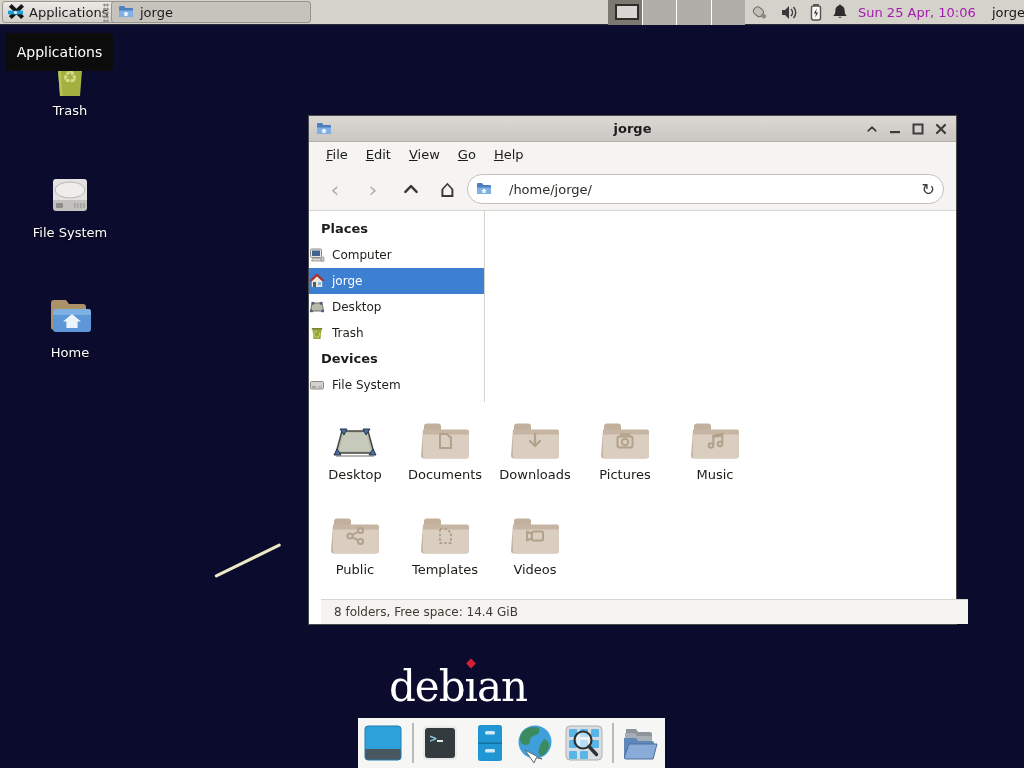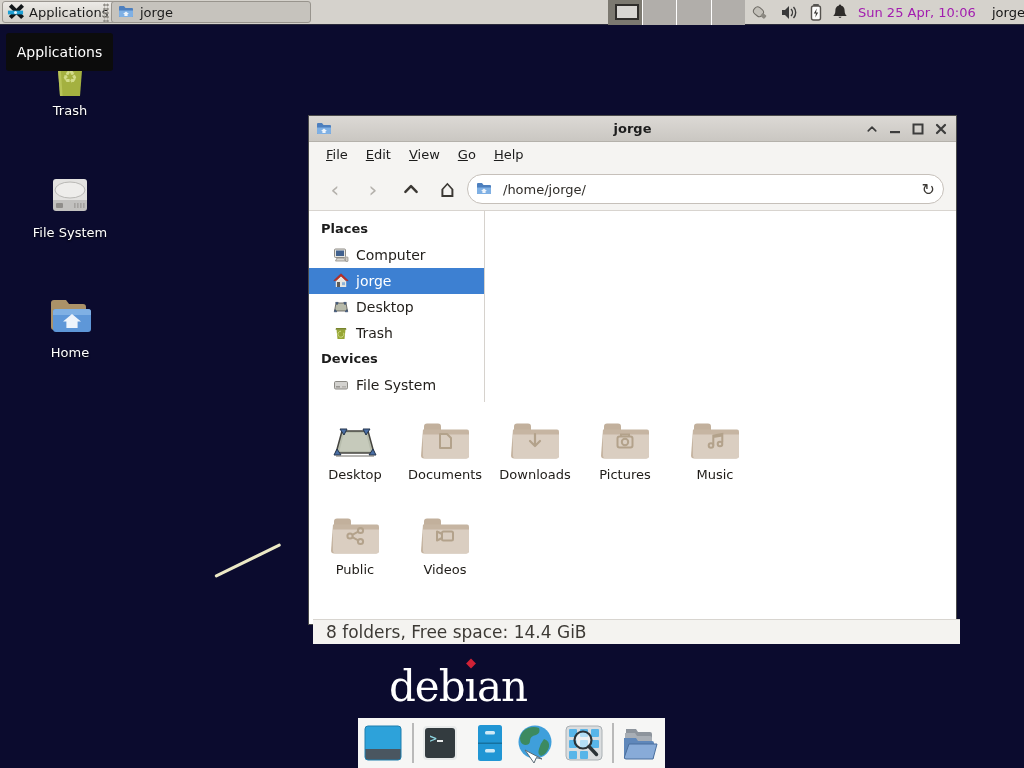--- a/index.html
+++ b/index.html
@@ -55,36 +55,36 @@
   .win-btns { position:absolute; right:4px; top:0; height:26px; display:flex; }
   .win-btn { width:23px; height:26px; display:flex; align-items:center; justify-content:center; }
   .menubar { left:0; top:26px; width:100%; height:26px; background:#f5f4f2; display:flex; align-items:center; padding-left:8px; }
   .menu-item { padding:0 9px; font-size:13px; color:#1c1c1c; line-height:26px; }
   .toolbar { left:0; top:52px; width:100%; height:43px; background:#f5f4f2; border-bottom:1px solid #d8d4cf; }
   .nav-btn { position:absolute; top:6px; width:32px; height:30px; display:flex; align-items:center; justify-content:center;
              font-size:22px; border-radius:3px; }
   .nav-dis { color:#b4b1ac; }
   .nav-en  { color:#3b3834; }
   .pathbar { position:absolute; left:158px; top:6px; width:477px; height:30px; background:#ffffff;
-             border:1px solid #c6c0ba; border-radius:15px; display:flex; align-items:center; padding:0 8px; gap:11px; }
+             border:1px solid #c6c0ba; border-radius:15px; display:flex; align-items:center; padding:0 8px; gap:17px; }
   .pathbar .path-text { font-size:13px; color:#2f2c28; flex:1; }
   .reload { font-size:16px; color:#3b3834; }
 
   .content { left:0; top:95px; width:647px; height:388px; display:flex;flex-direction:column; }
   .sidebar { width:176px; height:100%; background:#ffffff; border-right:1px solid #d6d2cd; padding-top:5px; }
   .side-header { padding:5px 12px 6px 12px; font-size:13px; font-weight:bold; color:#1c1c1c; }
-  .side-row { height:26px; display:flex; align-items:center; padding-left:24px; gap:7px; font-size:14px; color:#211e1a; }
+  .side-row { height:26px; display:flex; align-items:center; gap:7px; font-size:12px; color:#211e1a; }
   .side-row.selected { background:#3d80d2; color:#ffffff; }
   .files { flex:1; height:100%; position:relative; background:#ffffff; padding:7px 0 0 1px; }
   .fgrid { display:grid; grid-template-columns:repeat(5,90px); grid-auto-rows:95px; }
   .fcell { display:flex; flex-direction:column; align-items:center; padding-top:8px; }
   .fcell .flbl { margin-top:5px; font-size:13px; color:#1f1c18; }
 
-  .statusbar { left:4px; top:483px; width:647px; height:25px; background:#f4f3f0; border-top:1px solid #d8d5d0;
-               line-height:24px; padding-left:13px; font-size:17px; color:#3d3a35;margin-top:20px; }
+  .statusbar { left:12px; top:483px; width:647px; height:25px; background:#f4f3f0; border-top:1px solid #d8d5d0;
+               line-height:24px; padding-left:13px; font-size:12px; color:#3d3a35; }
   svg { display:block; }
 </style>
 </head>
 <body>
 
 <svg width="0" height="0" style="position:absolute">
   <defs>
     <symbol id="sym-folder" viewBox="0 0 48 40">
       <path d="M3,12 v-5 q0-3 3-3 h11 q3,0 3,3 v5 z" fill="#c2b09c"></path>
       <path d="M2,10 h44 q2,0 2,2 v24 q0,3 -3,3 h-42 q-3,0 -3,-3 z" fill="#c6b5a2"></path>
@@ -451,20 +451,29 @@
                 <circle cx="29.5" cy="18.5" r="2.6"></circle>
                 <circle cx="29.5" cy="29.5" r="2.6"></circle>
                 <path d="M21.3,22.8 l5.9,-3.1 M21.3,25.2 l5.9,3.1"></path>
               </g>
             </svg>
           <div class="flbl">Public</div>
         </div>
         <div class="fcell">
           <svg width="48" height="45">
               <use href="#sym-folder"></use>
+            <g fill="none" stroke="#b3a28b" stroke-width="2" stroke-dasharray="2.5,2" stroke-linejoin="round">
+                <path d="M19,17 h7 l4,4 v10 h-11 z"></path>
+              </g>
+            </svg>
+          <div class="flbl">Templates</div>
+        </div>
+        <div class="fcell">
+          <svg width="48" height="45">
+              <use href="#sym-folder"></use>
             <g fill="none" stroke="#b3a28b" stroke-width="2" stroke-linejoin="round">
                 <rect x="21" y="19.5" width="11" height="9" rx="1.5"></rect>
                 <path d="M21,22 l-5,-2.5 v9 l5,-2.5"></path>
               </g>
             </svg>
           <div class="flbl">Videos</div>
         </div>
       </div>
     </div>
   </div>

